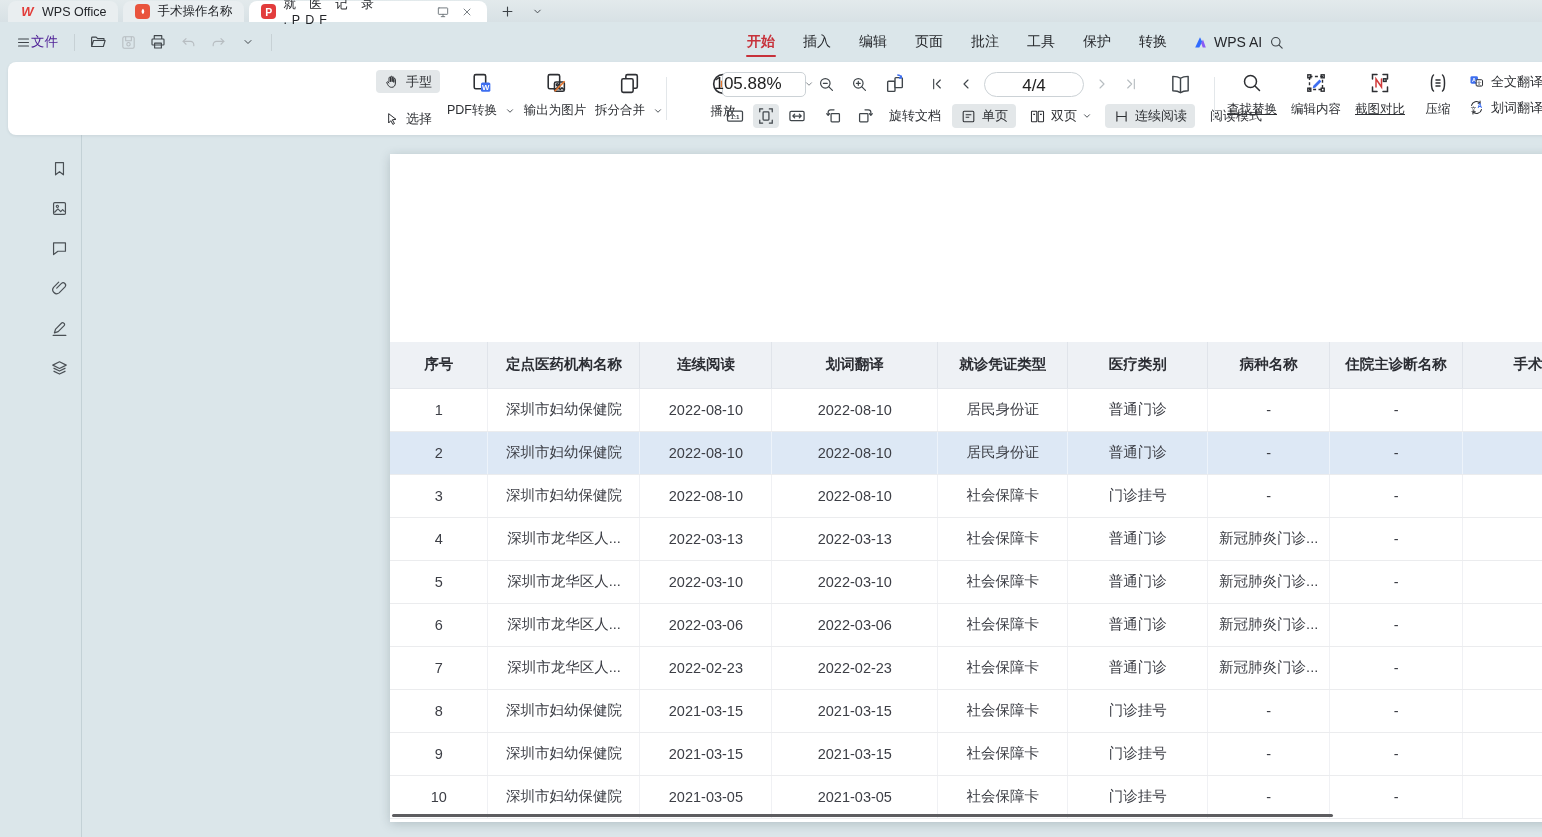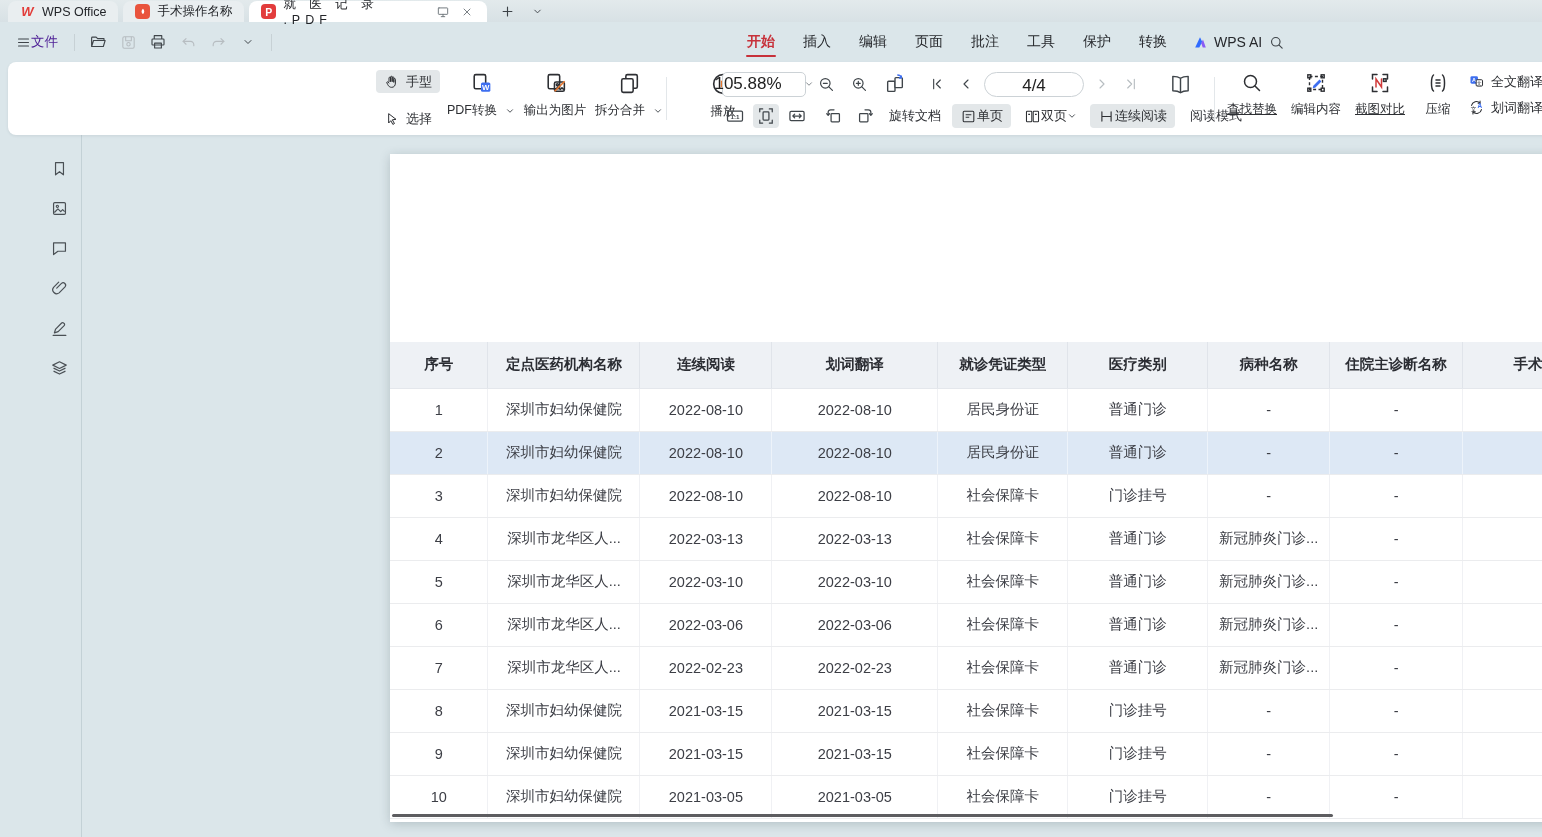--- a/index.html
+++ b/index.html
@@ -42,21 +42,21 @@
   .tb-label { display:flex; align-items:center; gap:8px; }
   .vdiv { position:absolute; top:15px; width:1px; height:43px; background:#e3e7ea; }
   #row-zoom1 { position:absolute; left:714px; top:9px; display:flex; align-items:center; gap:7px; height:26px; }
   #row-zoom2 { position:absolute; left:714px; top:41px; display:flex; align-items:center; gap:5px; height:26px; font-size:13px; }
   .boxctl { height:25px; border:1px solid #ccd2d6; border-radius:5px; display:flex; align-items:center; justify-content:center; gap:22px; font-size:17px; color:#222; background:#fff; }
   #zoom-select { width:84px; }
   #page-box { width:100px; border-radius:13px;align-items:flex-end; }
   .ibtn { width:26px; height:24px; display:grid; place-items:center; color:#3f454a; border-radius:4px; }
   .navbtn { width:22px; height:24px; display:grid; place-items:center; color:#3f454a; }
   .dis { color:#b7bdc1 !important; }
-  .pill { display:flex; align-items:center; padding:3px 8px; border-radius:4px; font-size:13px; color:#2d2f33; white-space:nowrap; }
+  .pill { display:flex; align-items:center; gap:5px; padding:3px 8px; border-radius:4px; font-size:13px; color:#2d2f33; white-space:nowrap; }
   .chev { flex:0 0 auto; }
 
   
   #main { position:absolute; top:135px; left:0; right:0; bottom:0;margin-left:38px; }
   #side-rail { position:absolute; left:0; top:0; bottom:0; width:44px; border-right:1px solid rgba(90,115,125,.18); display:flex; flex-direction:column; align-items:center; padding-top:23px; gap:20px; }
   .sbicon { width:20px; height:20px; color:#4a5055; display:grid; place-items:center; }
 
   #pdf-page { position:absolute; left:352px; top:19px; width:1262px; height:668px; background:#fff; box-shadow:0 2px 10px rgba(40,60,70,.22); }
   #med-table { position:absolute; left:0; top:188px; border-collapse:collapse; table-layout:fixed; }
   #med-table th { height:46px; background:#eef1f5; font-weight:700; font-size:14.5px; color:#2b2d33; text-align:center; border-right:1px solid #e0e4ea; border-bottom:1px solid #e4e7ec; }

